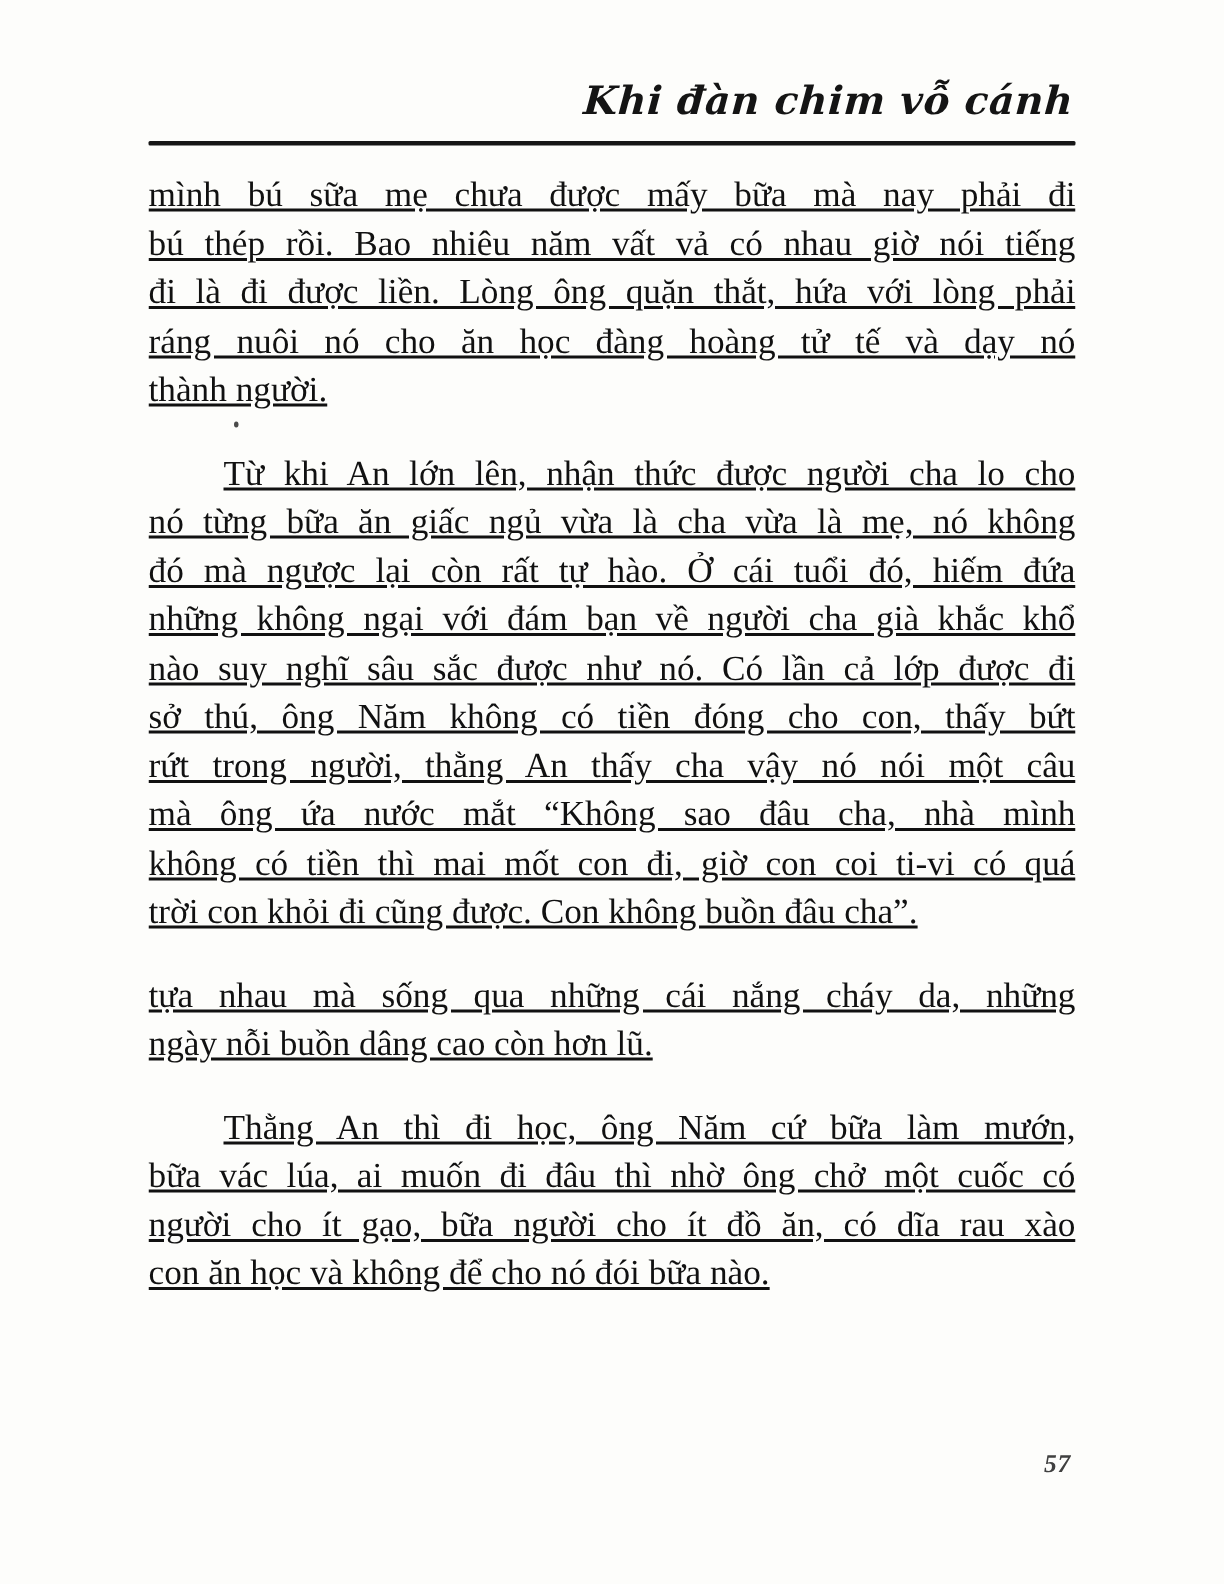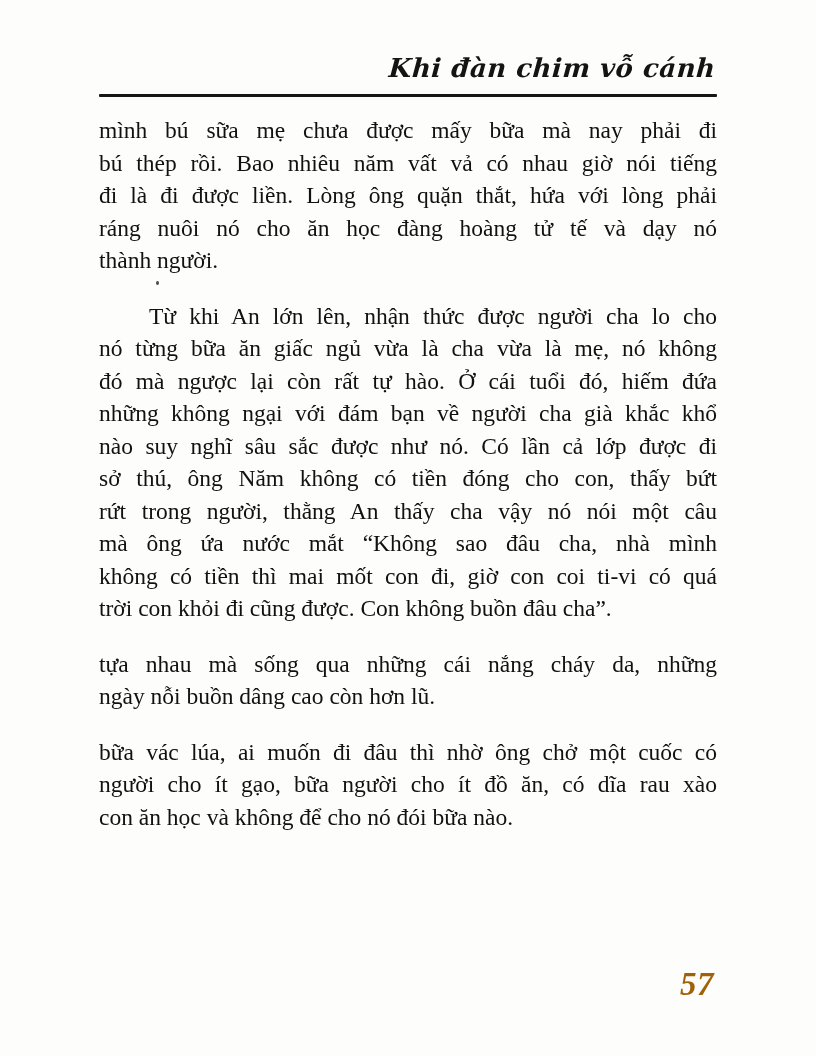--- a/index.html
+++ b/index.html
@@ -44,21 +44,21 @@
   }
   
   .text-block {
     position: absolute;
     top: 114px;
     left: 99px;
     width: 618px;
     font-size: 23.5px;
     color: #111;
   }
-  .para { margin: 0; }
+  .para { margin: 0; text-decoration: underline; }
   .para + .para { margin-top: 23px; }
   .line {
     height: 32.5px;
     line-height: 32.5px;
     overflow: hidden;
     text-align: justify;
     text-align-last: justify;
     white-space: normal;
   }
   .line.indent { text-indent: 50px; }
@@ -72,24 +72,24 @@
     height: 4px;
     background: #2a2a2a;
     border-radius: 50%;
     opacity: 0.85;
   }
   
   .folio {
     position: absolute;
     top: 966px;
     right: 102px;
-    font-size: 33px;
+    font-size: 17px;
     font-style: italic;
     font-weight: bold;
-    color: #a16207;
+    color: #404040;
     letter-spacing: 0.5px;
   }
 </style>
 </head>
 <body>
 
 <div class="page">
 
   <div class="running-head">Khi đàn chim vỗ cánh</div>
 
@@ -117,20 +117,21 @@
       <div class="line">không có tiền thì mai mốt con đi, giờ con coi ti-vi có quá</div>
       <div class="line last">trời con khỏi đi cũng được. Con không buồn đâu cha”.</div>
     </div>
 
     <div class="para">
       <div class="line">tựa nhau mà sống qua những cái nắng cháy da, những</div>
       <div class="line last">ngày nỗi buồn dâng cao còn hơn lũ.</div>
     </div>
 
     <div class="para">
+      <div class="line indent">Thằng An thì đi học, ông Năm cứ bữa làm mướn,</div>
       <div class="line">bữa vác lúa, ai muốn đi đâu thì nhờ ông chở một cuốc có</div>
       <div class="line">người cho ít gạo, bữa người cho ít đồ ăn, có dĩa rau xào</div>
       <div class="line last">con ăn học và không để cho nó đói bữa nào.</div>
     </div>
 
   </div>
 
   <div class="ink-speck"></div>
 
   <div class="folio">57</div>

